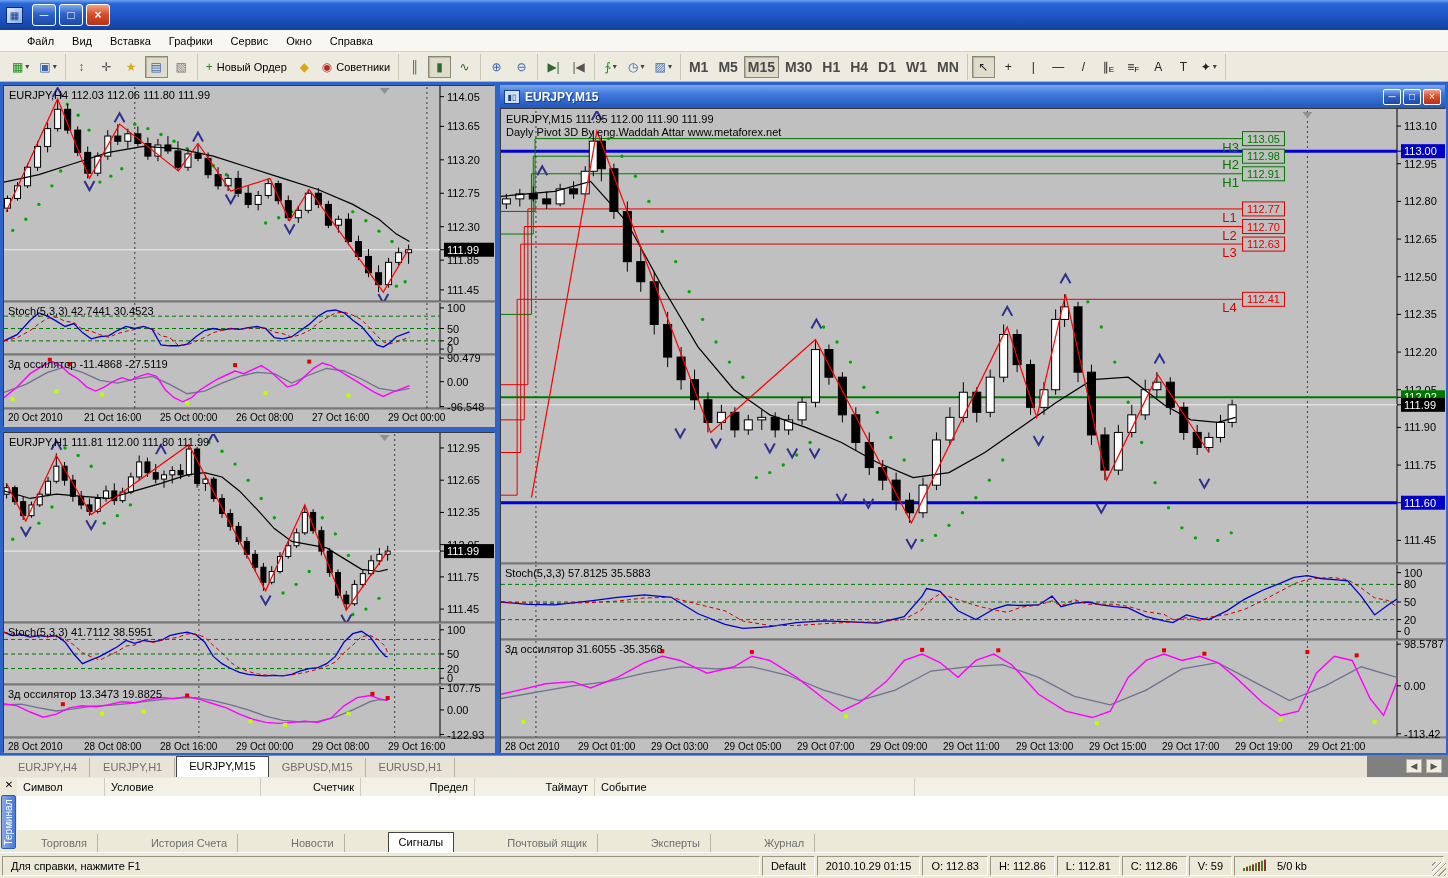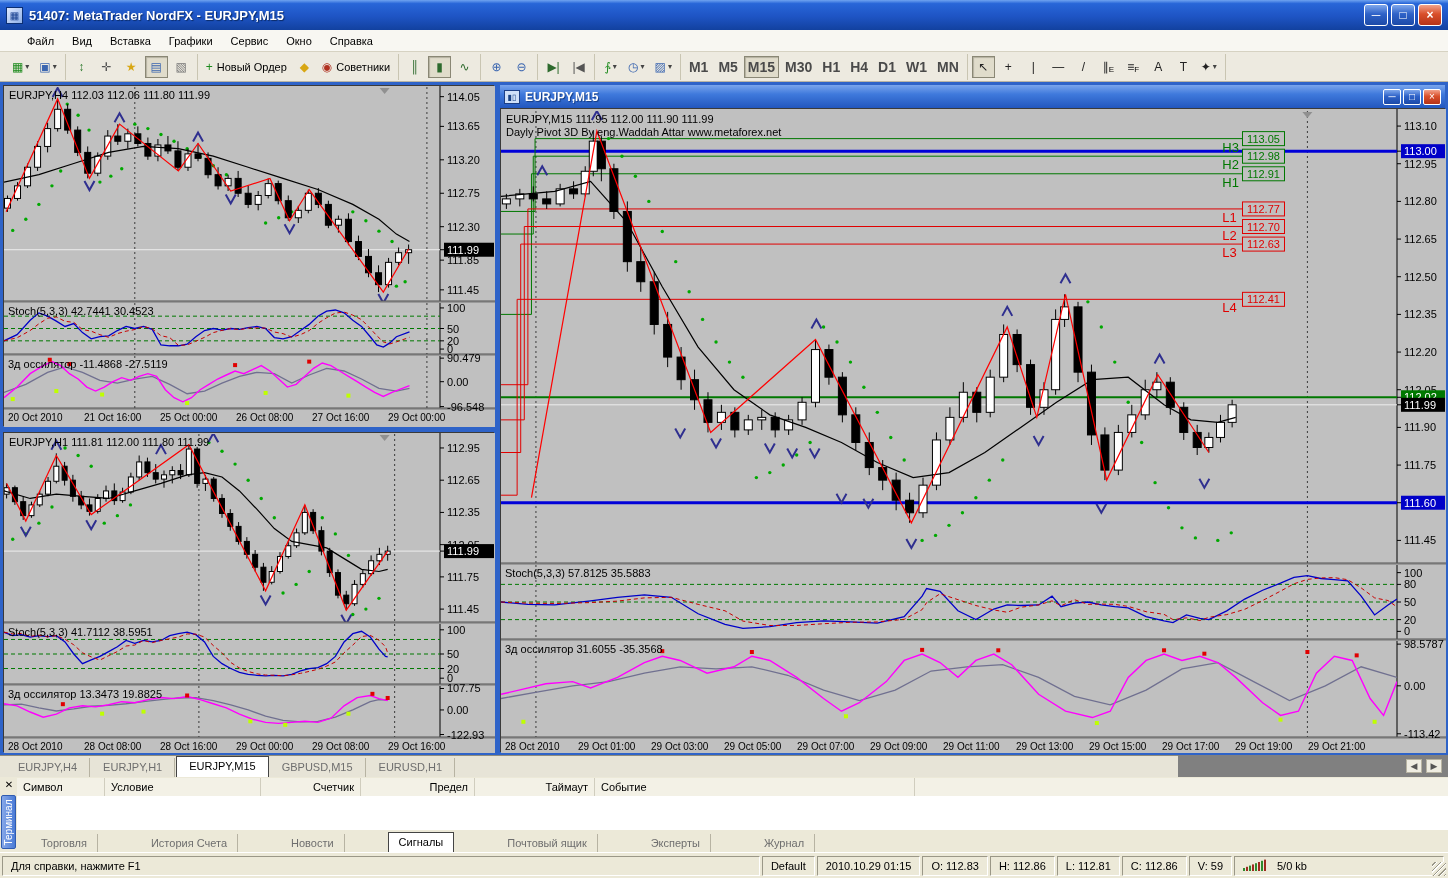--- a/index.html
+++ b/index.html
@@ -45,21 +45,21 @@
     margin-right:5px; font-size:8px; color:#174083; text-align:center; line-height:13px; }
   .cw-titlebar .cwtitle { color:#fff; font-weight:bold; font-size:12px; text-shadow:1px 1px 1px #123a80; flex:1; }
   .cw-btn { width:18px; height:16px; margin-left:2px; border:1px solid #fff; border-radius:2px;
     color:#fff; font-size:10px; line-height:14px; text-align:center;
     background:linear-gradient(180deg,#7FA8EC,#2E62C8 45%,#1C4AA8); }
   .cw-btn.close { background:linear-gradient(180deg,#F2A38C,#D94F2B 45%,#B63317); }
 
   svg text { font-family:"Liberation Sans", sans-serif; }
 
   
-  .charttabs { position:absolute; left:0; top:755px; width:1178px; height:22px;
+  .charttabs { position:absolute; left:0; top:755px; width:1367px; height:22px;
     background:#E7E4D7; border-top:1px solid #8f8c7d; display:flex; align-items:flex-end; padding-left:6px; }
   .ctab { padding:3px 12px 3px 12px; margin-right:1px; color:#6e6e6e; border-right:1px solid #b7b3a2;
     height:19px; }
   .ctab.active { background:#fff; border:1px solid #444; border-bottom:none; color:#000; height:21px; }
   .tabscroll { position:absolute; right:6px; top:759px; display:flex; gap:4px; }
   .tabscroll div { width:16px; height:14px; font-size:9px; text-align:center; line-height:13px;
     color:#555; border:1px solid #b7b3a2; background:#EFEDE2; }
 
   
   .terminal { position:absolute; left:0; top:777px; width:1448px; height:75px; background:#ECE9D8; }
@@ -89,21 +89,20 @@
   .grip { position:absolute; right:2px; bottom:2px; width:14px; height:14px;
     background:repeating-linear-gradient(135deg,#ECE9D8 0 2px,#9a9787 2px 3px,#fff 3px 4px); }
 </style>
 </head>
 <body>
 
 <div id="app">
 
   <div class="titlebar">
     <div class="appicon">▦</div>
-    <div class="title">51407: MetaTrader NordFX - EURJPY,M15</div>
     <div class="winbtn">─</div>
     <div class="winbtn">□</div>
     <div class="winbtn close">×</div>
   </div>
 
   <div class="menubar" id="menubar">
       <div class="mitem">Файл</div>
       <div class="mitem">Вид</div>
       <div class="mitem">Вставка</div>
       <div class="mitem">Графики</div>

